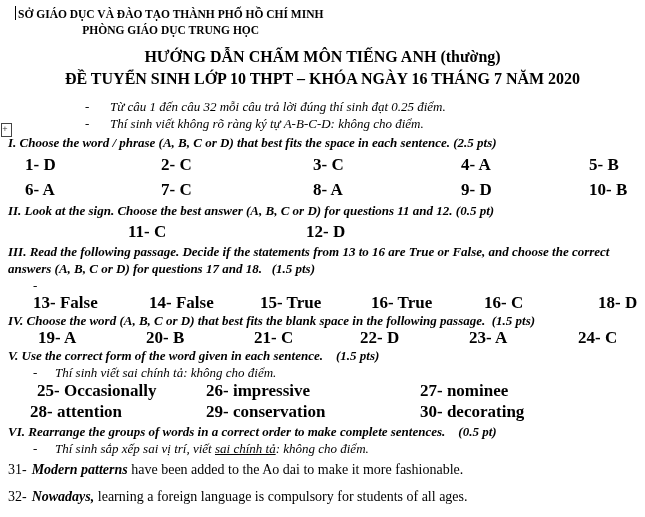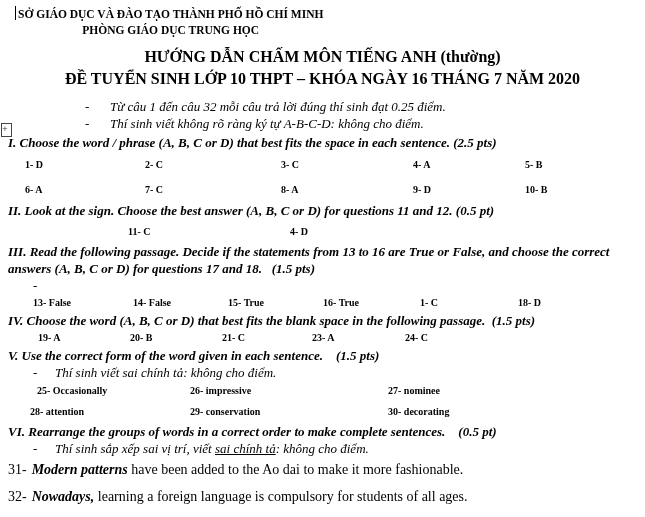--- a/index.html
+++ b/index.html
@@ -75,23 +75,24 @@
     font-size: 13px;
     line-height: 17px;
   }
   .sec.m2 { margin-top: 2px; }
   .sec.m3 { margin-top: 3px; }
 
   
   .row {
     display: grid;
     font-weight: bold;
-    font-size: 10px;
+    font-size: 17px;
     line-height: 18px;
     white-space: nowrap;
+    gap: 16px;
   }
   .row5  { padding-left: 17px; grid-template-columns: 120px 136px 132px 112px auto; }
   .row5.first { margin-top: 5px; }
   .row5.second { margin-top: 7px; }
   .row2c { padding-left: 120px; grid-template-columns: 162px auto; margin-top: 4px; }
   .row6a { padding-left: 25px; grid-template-columns: 100px 95px 95px 97px 98px auto; }
   .row6b { padding-left: 30px; grid-template-columns: 92px 92px 90px 93px 93px auto; }
   .row3  { line-height: 19px; }
   .row3.first  { padding-left: 29px; grid-template-columns: 153px 198px auto; }
   .row3.second { padding-left: 22px; grid-template-columns: 160px 198px auto; margin-top: 2px; }
@@ -149,41 +150,42 @@
     <span>6- A</span>
     <span>7- C</span>
     <span>8- A</span>
     <span>9- D</span>
     <span>10- B</span>
   </div>
 
   <div class="sec m3">II. Look at the sign. Choose the best answer (A, B, C or D) for questions 11 and 12. (0.5 pt)</div>
   <div class="row row2c">
     <span>11- C</span>
-    <span>4- D</span>
+    <span>12- D</span>
   </div>
 
   <div class="sec m2">III. Read the following passage. Decide if the statements from 13 to 16 are True or False, and choose the correct answers (A, B, C or D) for questions 17 and 18. &nbsp;&nbsp;(1.5 pts)</div>
   <div class="note inner">
     <span class="dash">-</span>
   </div>
   <div class="row row6a">
     <span>13- False</span>
     <span>14- False</span>
     <span>15- True</span>
     <span>16- True</span>
-    <span>1- C</span>
+    <span>16- C</span>
     <span>18- D</span>
   </div>
 
   <div class="sec">IV. Choose the word (A, B, C or D) that best fits the blank space in the following passage. &nbsp;(1.5 pts)</div>
   <div class="row row6b">
     <span>19- A</span>
     <span>20- B</span>
     <span>21- C</span>
+    <span>22- D</span>
     <span>23- A</span>
     <span>24- C</span>
   </div>
 
   <div class="sec">V. Use the correct form of the word given in each sentence. &nbsp;&nbsp;&nbsp;(1.5 pts)</div>
   <div class="note inner">
     <span class="dash">-</span>
     <span>Thí sinh viết sai chính tả: không cho điểm.</span>
   </div>
   <div class="row row3 first">

